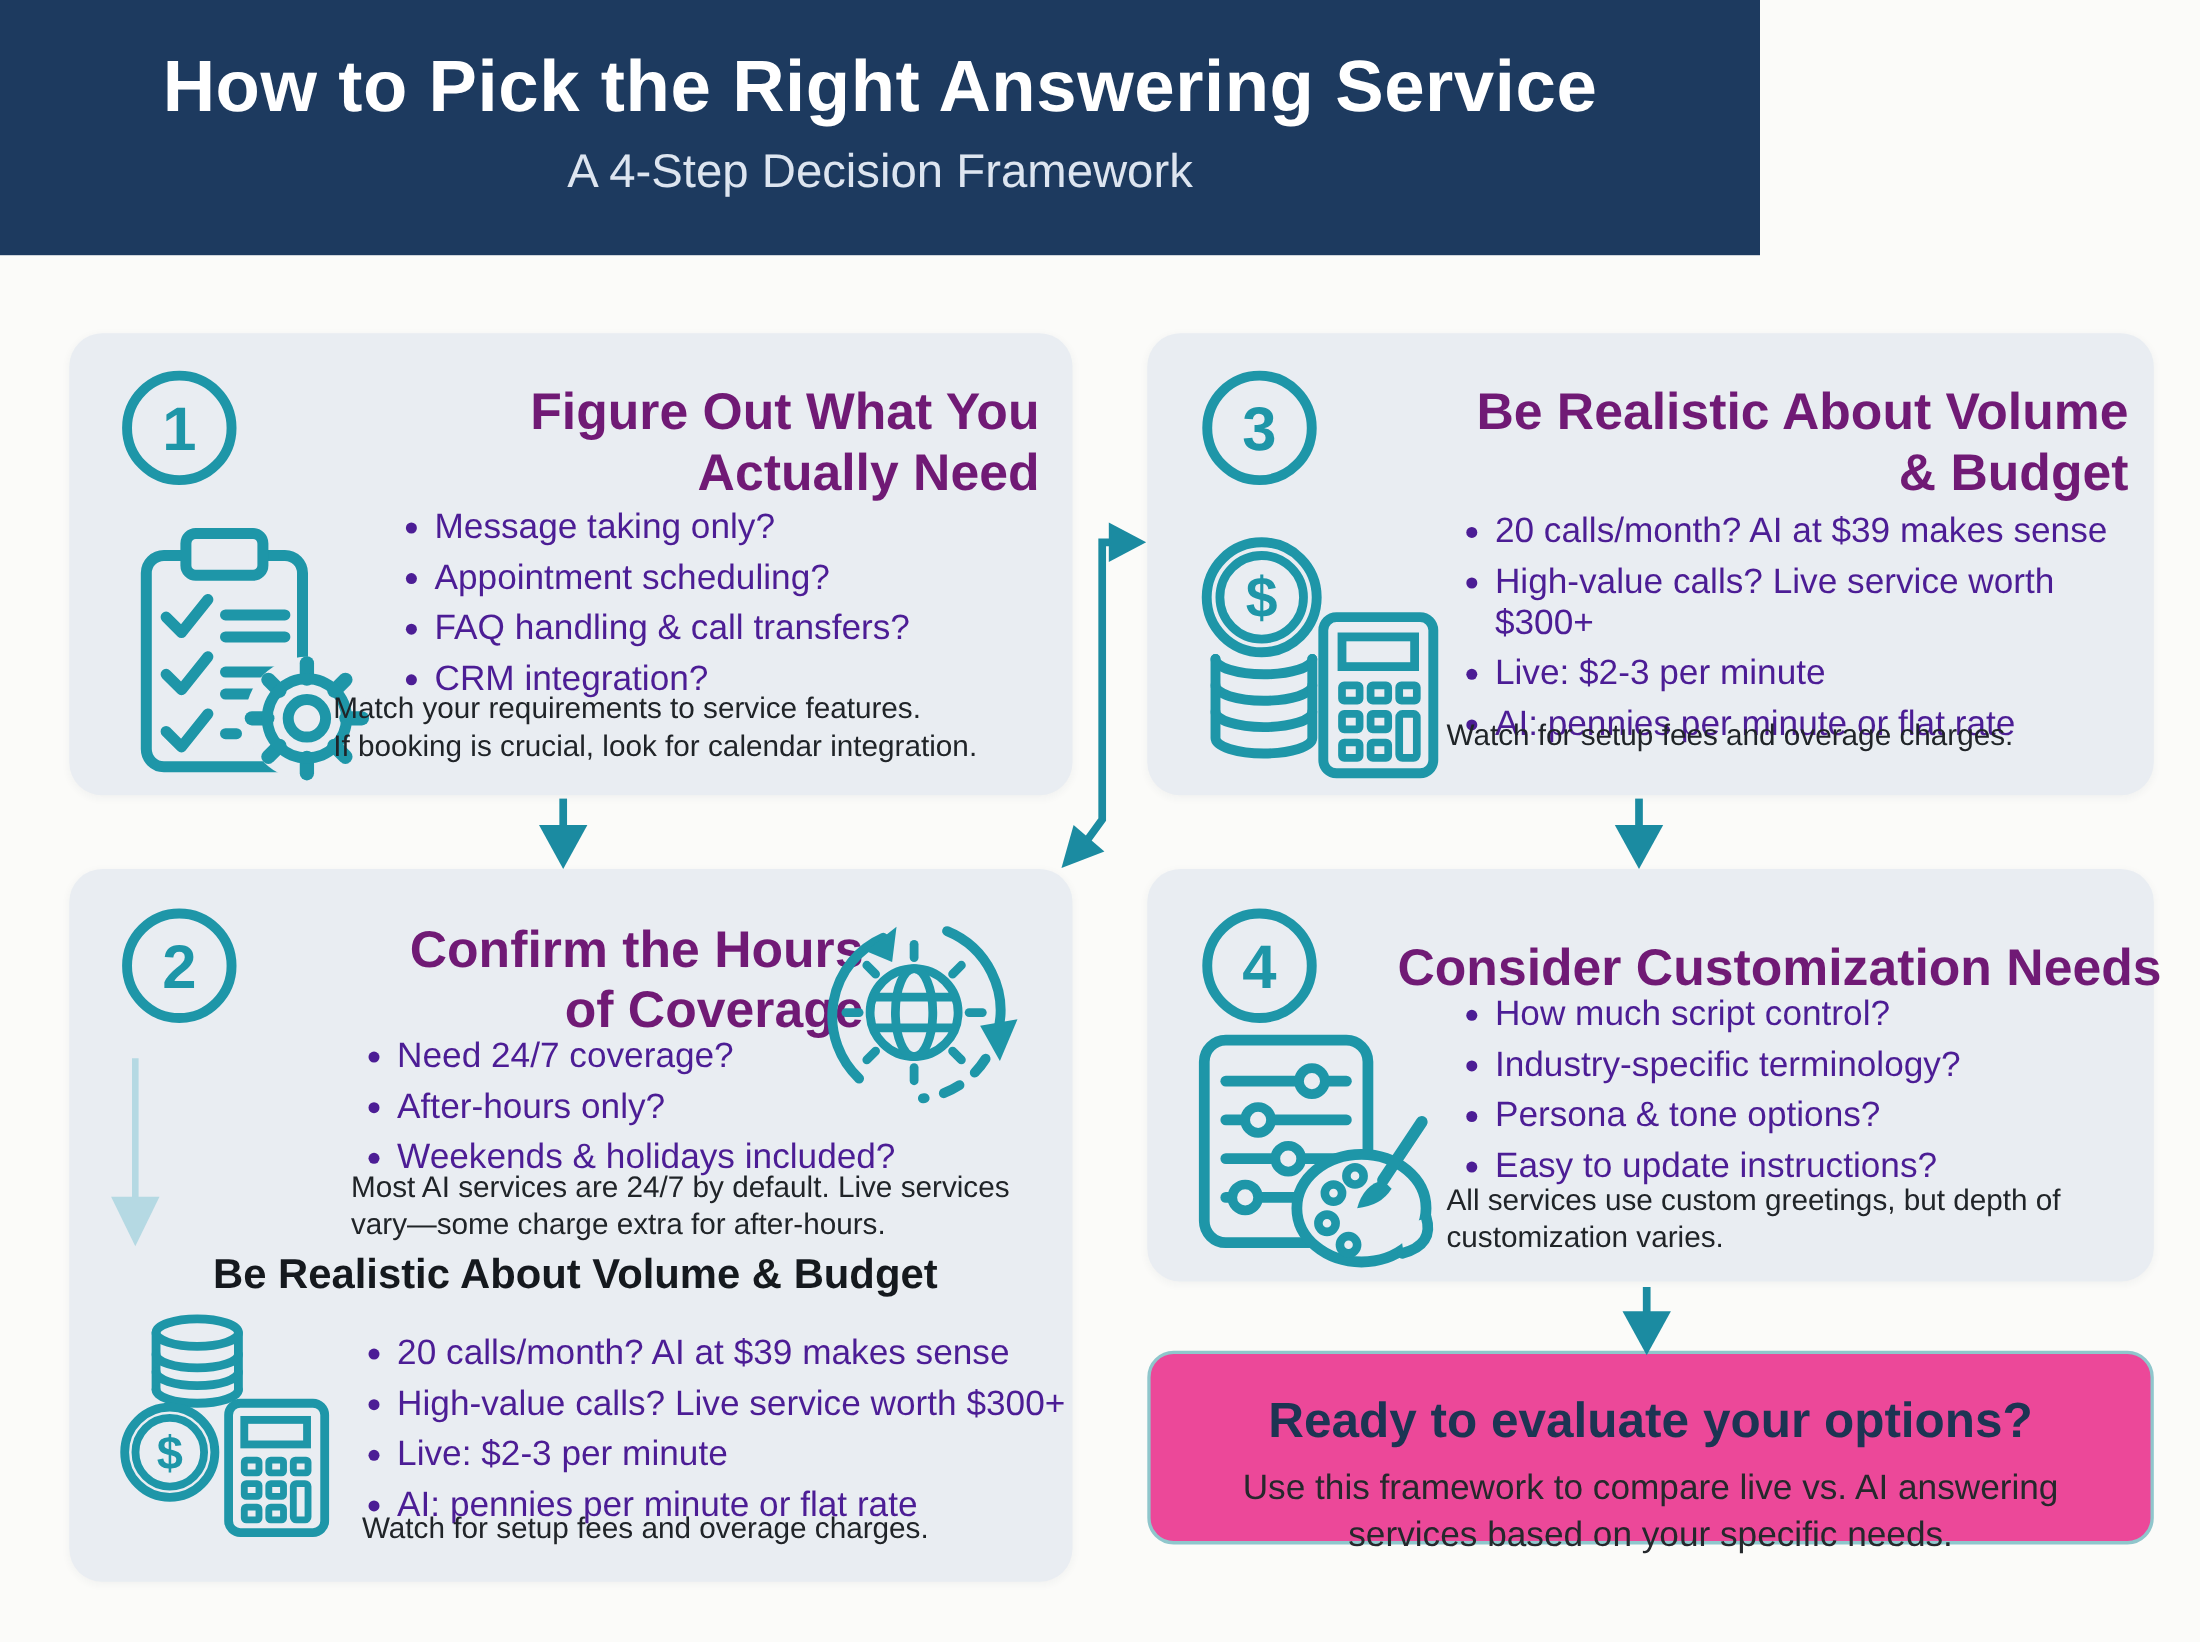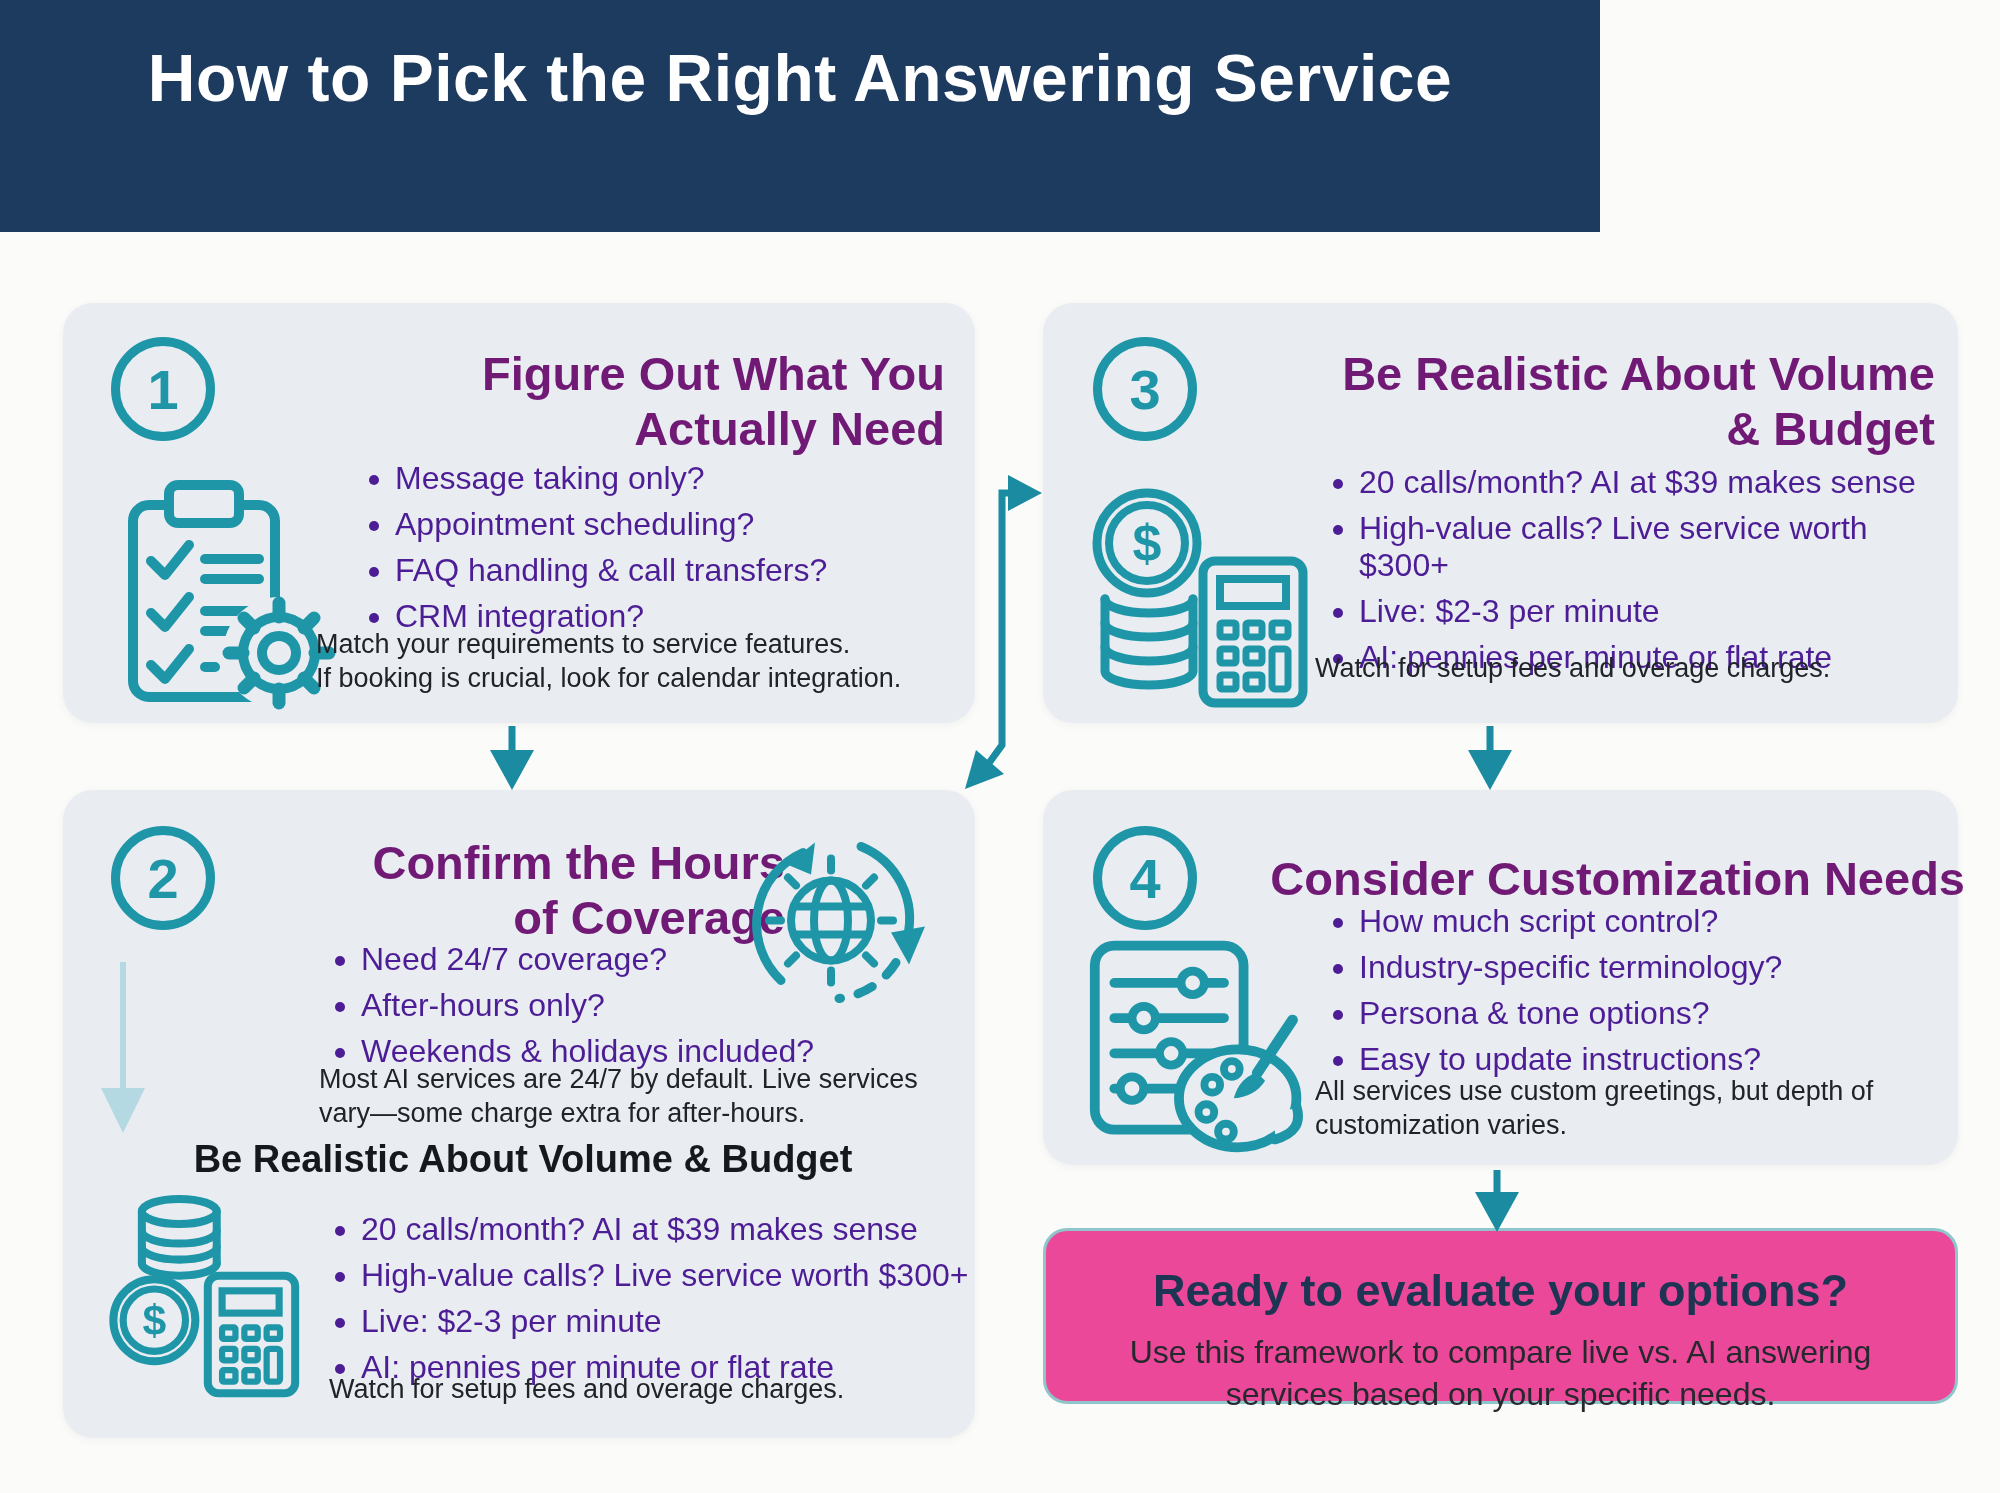--- a/index.html
+++ b/index.html
@@ -55,20 +55,21 @@
   .cta h2{margin:34px 0 0;font-size:45px;font-weight:bold;color:#1d3453;}
   .cta p{margin:14px auto 12px;font-size:32px;color:#25282c;line-height:1.32;white-space:pre-line;}
 
   .flow{position:absolute;left:0;top:0;width:2000px;height:1493px;pointer-events:none;}
 </style>
 </head>
 <body>
 
 <header class="header">
   <h1>How to Pick the Right Answering Service</h1>
+  <p>A 4-Step Decision Framework</p>
 </header>
 
 <section class="card" id="card1">
   <div class="badge" style="left:48px;top:34px;">1</div>
   <h2 class="card-title" style="left:184px;top:26px;width:680px;">Figure Out What You
 Actually Need</h2>
   <div class="icon" style="left:58px;top:170px;">
     <svg width="220" height="240" viewBox="0 0 220 240">
       <g stroke="#1e96a8" stroke-width="10" fill="none" stroke-linecap="round" stroke-linejoin="round">
         <rect x="12" y="32" width="142" height="192" rx="16"></rect>
@@ -96,21 +97,21 @@
       <circle cx="158" cy="180" r="36" stroke="#1e96a8" stroke-width="10" fill="none"></circle>
       <circle cx="158" cy="180" r="17" stroke="#1e96a8" stroke-width="10" fill="none"></circle>
     </svg>
   </div>
   <ul class="bullets" style="left:300px;top:148px;">
     <li>Message taking only?</li>
     <li>Appointment scheduling?</li>
     <li>FAQ handling &amp; call transfers?</li>
     <li>CRM integration?</li>
   </ul>
-  <div class="note" style="left:253px;top:324px;width:650px;">Match your requirements to service features.
+  <div class="note" style="left:240px;top:324px;width:650px;">Match your requirements to service features.
 If booking is crucial, look for calendar integration.</div>
 </section>
 
 <section class="card" id="card3">
   <div class="badge" style="left:50px;top:34px;">3</div>
   <h2 class="card-title" style="left:184px;top:26px;width:690px;">Be Realistic About Volume
 &amp; Budget</h2>
   <div class="icon" style="left:40px;top:178px;">
     <svg width="230" height="230" viewBox="0 0 230 230">
       <g stroke="#1e96a8" stroke-width="9" fill="none" stroke-linecap="round">

